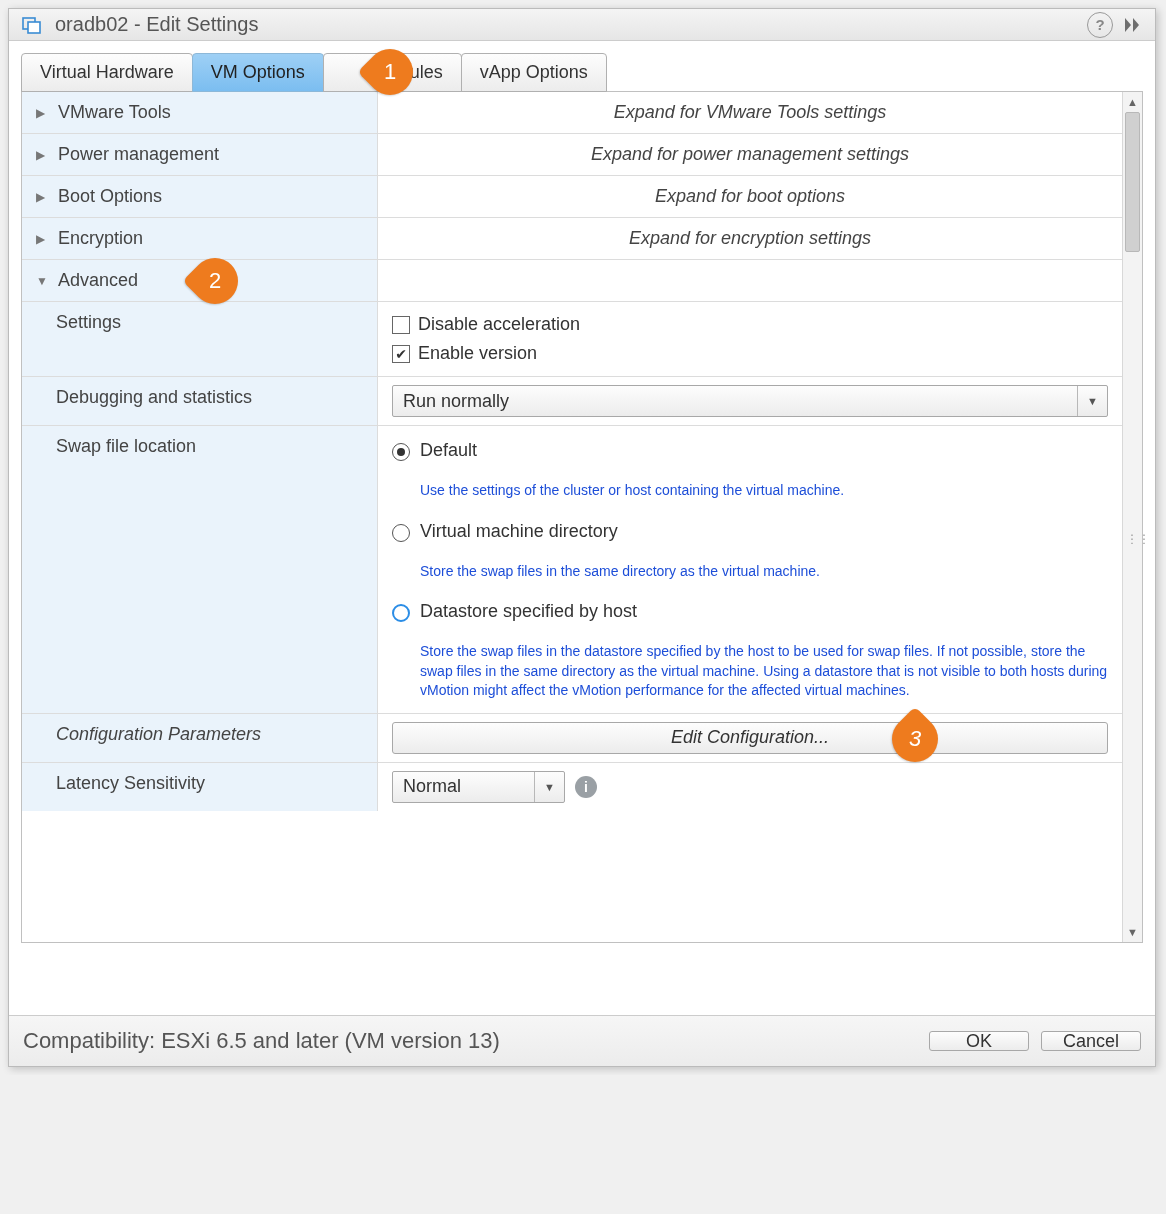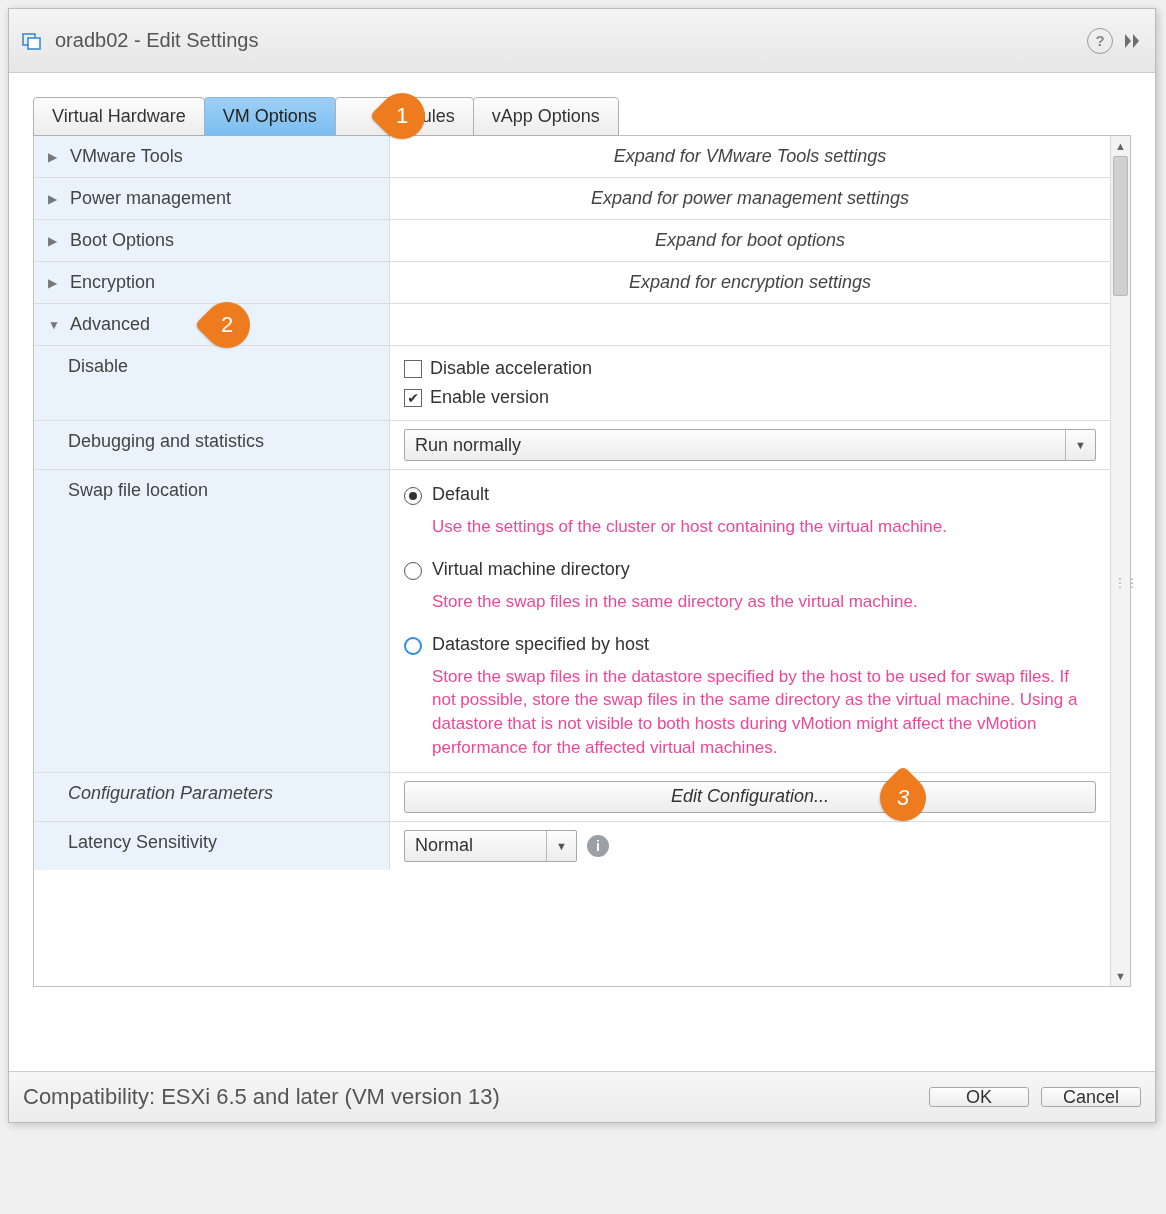--- a/index.html
+++ b/index.html
@@ -15,21 +15,21 @@
     width: 1148px;
     background: #fff;
     border: 1px solid #bbb;
     box-shadow: 2px 2px 8px rgba(0,0,0,0.2);
     display: flex;
     flex-direction: column;
   }
   .titlebar {
     background: linear-gradient(#f4f4f4, #e6e6e6);
     border-bottom: 1px solid #ccc;
-    height: 64px;
+    height: 32px;
     display: flex;
     align-items: center;
     padding: 0 12px;
   }
   .titlebar .vm-icon {
     width: 22px; height: 22px;
     margin-right: 12px;
     display: inline-flex; align-items: center; justify-content: center;
   }
   .titlebar .title-text {
@@ -44,21 +44,21 @@
     color: #888;
     font-weight: bold;
     display:flex;align-items:center;justify-content:center;
     font-size:15px;
     margin-right: 10px;
   }
   .titlebar .expand-btn {
     display: inline-flex;
   }
   .body {
-    padding: 24px;
+    padding: 12px;
   }
   .tabs-row {
     display: flex;
     position: relative;
     margin-bottom: -1px;
     z-index: 2;
   }
   .tab {
     border: 1px solid #b0b0b0;
     border-top-left-radius: 4px;
@@ -200,21 +200,21 @@
   .radio {
     width:18px;height:18px;border:1.5px solid #555;border-radius:50%;
     flex-shrink:0; margin-top:3px;
     display:inline-flex;align-items:center;justify-content:center;
   }
   .radio.sel::after {
     content:'';width:8px;height:8px;background:#333;border-radius:50%;
   }
   .radio.blue { border-color:#2b8de6; border-width:2px; }
   .radio-texts .r-title { font-size:18px; color:#333; }
-  .radio-texts .r-desc { font-size:17px; color:#ec4899; line-height:1.4; margin-top:10px; }
+  .radio-texts .r-desc { font-size:14px; color:#1d4ed8; line-height:1.4; margin-top:20px; }
   .edit-btn {
     width:100%; height:32px;
     border:1px solid #a8a8a8;border-radius:3px;
     background:linear-gradient(#fdfdfd,#ececec);
     display:flex;align-items:center;justify-content:center;
     font-size:18px;color:#333;
   }
   .info-icon {
     width:22px;height:22px;border-radius:50%;
     background:#9aa0a5;color:#fff;
@@ -313,21 +313,21 @@
               <span class="tri">▼</span>
               <span>Advanced</span>
             </div>
           <div class="val-col"></div>
           <div class="callout c2" style="left:170px; top:-2px;">
               <span>2</span>
             </div>
         </div>
 
         <div class="sub-row">
-          <div class="sub-label">Disable</div>
+          <div class="sub-label">Settings</div>
           <div class="sub-val">
             <div class="checkbox-line">
               <span class="cb"></span>
               <span>Disable acceleration</span>
             </div>
             <div class="checkbox-line">
               <span class="cb">✔</span>
               <span>Enable version</span>
             </div>
           </div>

